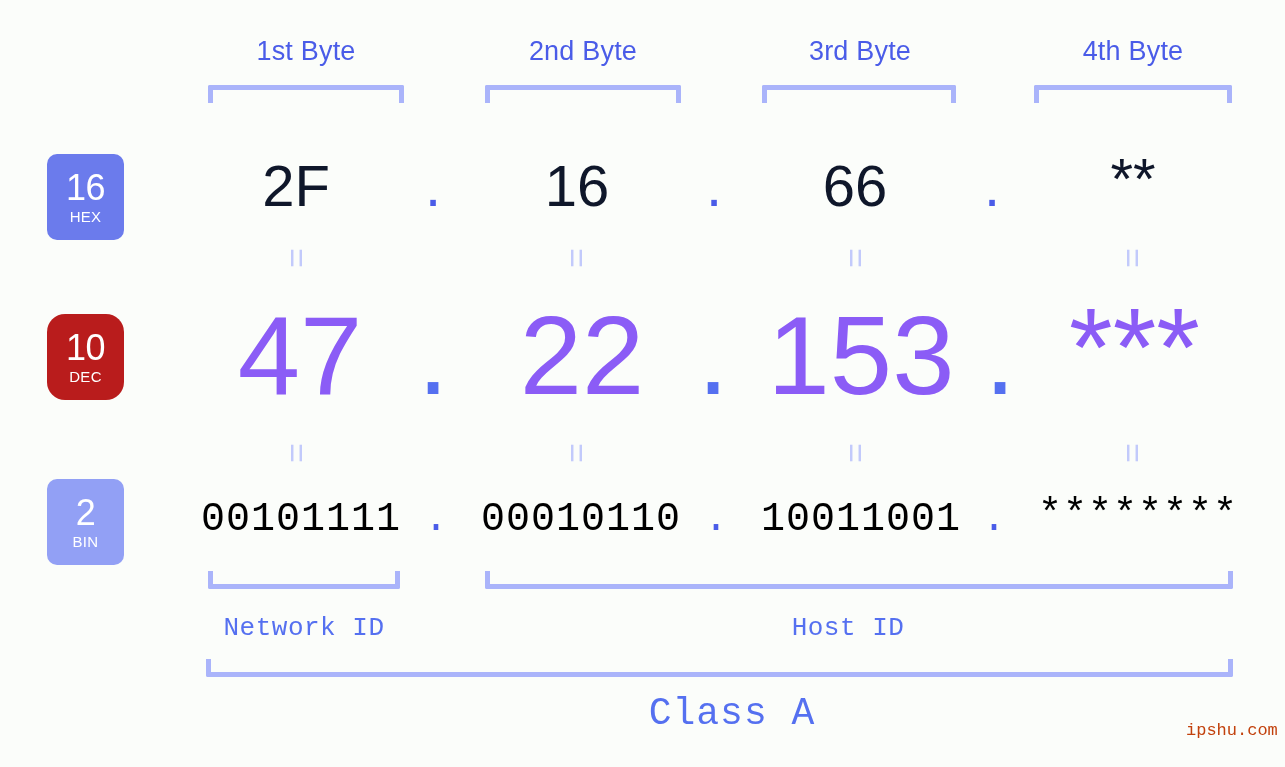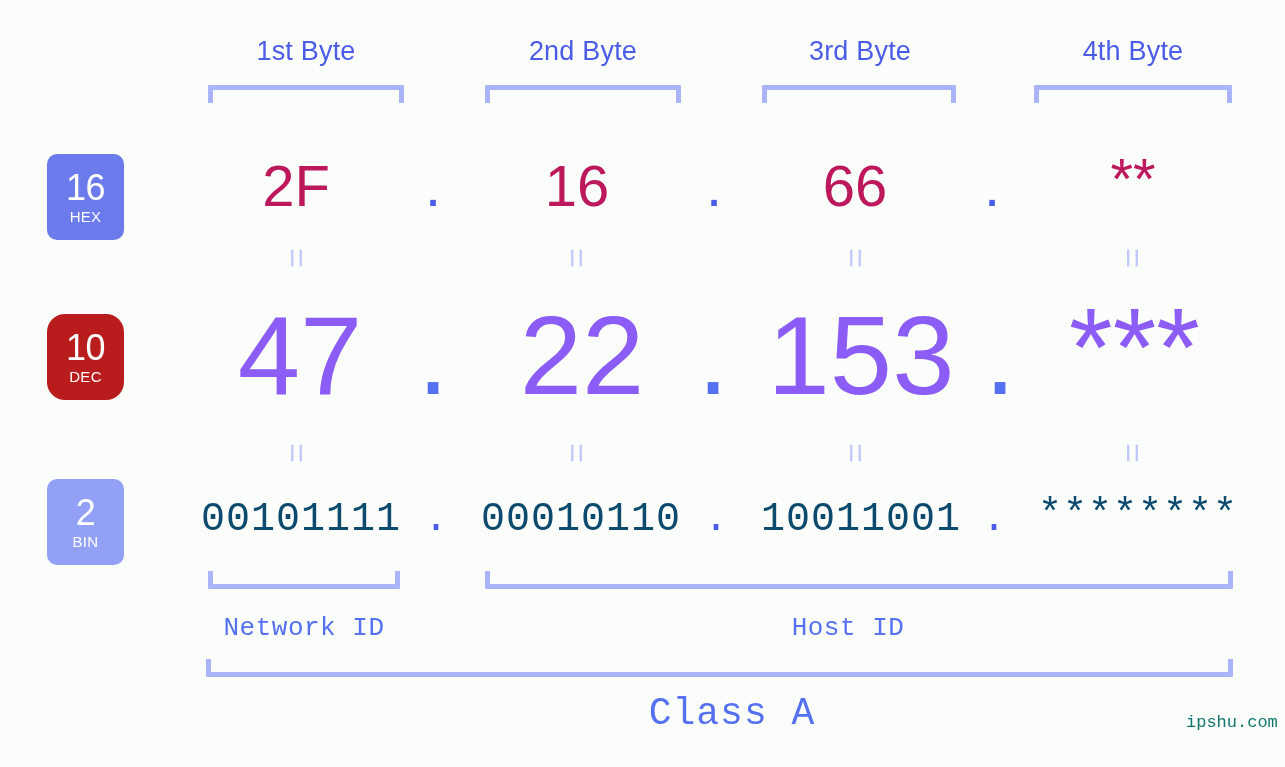--- a/index.html
+++ b/index.html
@@ -56,21 +56,21 @@
   .badge .num{font-size:36px;font-weight:400;letter-spacing:-0.5px;}
   .badge .nm{font-size:15px;font-weight:400;margin-top:3px;letter-spacing:0.3px;}
   .badge-hex{background:#6b7bec;}
   .badge-dec{background:#b91c1c;border-radius:18px;}
   .badge-bin{background:#92a0f5;}
 
   
   .hex-val{
     font-family:"Liberation Sans", sans-serif;
     font-size:58px;
-    color:#be185d;
+    color:#0f172a;
     text-align:center;
     white-space:nowrap;
     line-height:1;
   }
   .hex-dot{
     font-family:"Liberation Sans", sans-serif;
     font-size:58px;
     color:#4a5ce8;
     line-height:1;
     text-align:center;
@@ -87,21 +87,21 @@
   .dec-dot{
     font-family:"Liberation Sans", sans-serif;
     font-size:112px;
     color:#5570f0;
     line-height:1;
     text-align:center;
   }
   .bin-val{
     font-family:"Liberation Mono", monospace;
     font-size:40px;
-    color:#0c4a6e;
+    color:#000000;
     text-align:center;
     white-space:nowrap;
     line-height:1;
     letter-spacing:1px;
   }
   .bin-dot{
     font-family:"Liberation Mono", monospace;
     font-size:40px;
     color:#4a5ce8;
     line-height:1;
@@ -132,22 +132,23 @@
     font-family:"Liberation Mono", monospace;
     font-size:38px;
     color:#5570f0;
     text-align:center;
     white-space:nowrap;
     letter-spacing:1px;
   }
   .watermark{
     font-family:"Liberation Mono", monospace;
     font-size:17px;
-    color:#0f766e;
-    white-space:nowrap;
+    color:#c2410c;
+    white-space:nowrap;
+    margin-top:8px;
   }
 </style>
 </head>
 <body>
 
 <div id="stage">
 
   <div class="abs byte-label" style="left:206px;top:36px;width:200px;">1st Byte</div>
   <div class="abs byte-label" style="left:483px;top:36px;width:200px;">2nd Byte</div>
   <div class="abs byte-label" style="left:760px;top:36px;width:200px;">3rd Byte</div>

